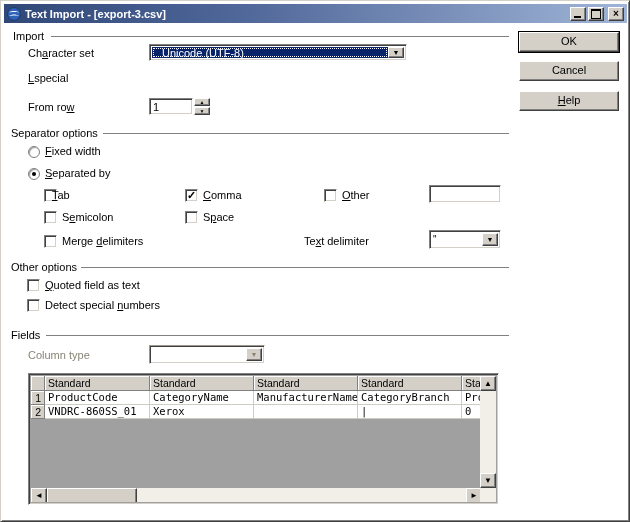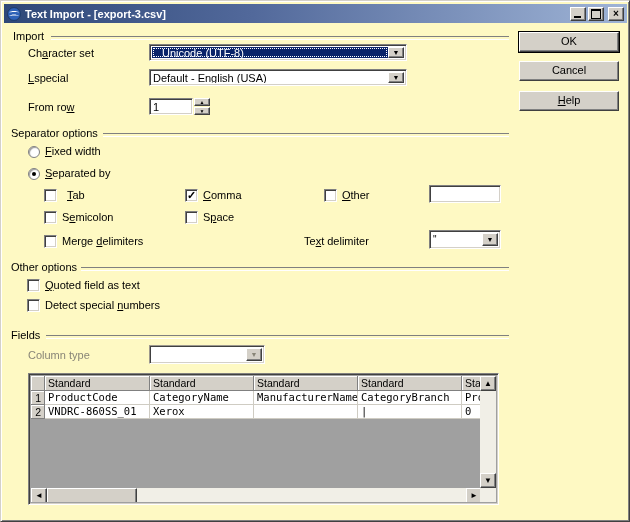--- a/index.html
+++ b/index.html
@@ -1,17 +1,17 @@
 <!DOCTYPE html>
 <html><head>
 <meta charset="utf-8">
 <style>
   html,body{margin:0;padding:0;}
   body{width:630px;height:522px;overflow:hidden;font-family:"Liberation Sans",sans-serif;font-size:11px;color:#000;background:#D4D0C8;}
-  .win{position:relative;width:630px;height:522px;box-sizing:border-box;background:#fef9c3;
+  .win{position:relative;width:630px;height:522px;box-sizing:border-box;background:#ffffff;
        border:1px solid;border-color:#D4D0C8 #404040 #404040 #D4D0C8;
        box-shadow:inset 1px 1px 0 #fff, inset -1px -1px 0 #808080;}
   
   .titlebar{position:absolute;left:3px;top:3px;width:623px;height:19px;
             background:linear-gradient(90deg,#2F4878 0%,#52699B 40%,#9FB4D6 100%);
             display:flex;align-items:center;padding:0 3px;box-sizing:border-box;}
   .title-text{color:#fff;font-weight:bold;font-size:11px;margin-left:4px;flex:1;white-space:nowrap;overflow:hidden;}
   .tb-btn{width:16px;height:14px;background:#D4D0C8;border:1px solid;border-color:#fff #404040 #404040 #fff;
           box-shadow:inset -1px -1px 0 #808080;box-sizing:border-box;position:relative;margin-left:2px;
           display:flex;align-items:center;justify-content:center;}
@@ -100,26 +100,20 @@
 
   <span class="lbl" style="left:27px;top:46px;"><span>Ch</span><span class="mn">a</span><span>racter set</span></span>
   <div class="sunken" style="left:148px;top:43px;width:258px;height:17px;">
     <span class="combo-sel">Unicode (UTF-8)</span>
     <span class="dd-btn raised">
         <span>▼</span>
       </span>
   </div>
 
   <span class="lbl" style="left:27px;top:71px;"><span></span><span class="mn">L</span><span>special</span></span>
-  <div class="sunken" style="left:148px;top:68px;width:258px;height:17px;">
-    <span class="combo-val">Default - English (USA)</span>
-    <span class="dd-btn raised">
-        <span>▼</span>
-      </span>
-  </div>
 
   <span class="lbl" style="left:27px;top:100px;"><span>From ro</span><span class="mn">w</span><span></span></span>
   <div class="sunken" style="left:148px;top:97px;width:44px;height:17px;">
     <input class="txt-in" value="1" style="">
   </div>
   <div class="spin-col" style="left:193px;top:97px;">
     <span class="spin-btn raised">
         <span>▲</span>
       </span>
     <span class="spin-btn raised" style="margin-top:1px;">
@@ -132,21 +126,21 @@
 
   <span class="radio" style="left:27px;top:145px;"></span>
   <span class="lbl" style="left:44px;top:144px;"><span></span><span class="mn">F</span><span>ixed width</span></span>
 
   <span class="radio" style="left:27px;top:167px;">
       <span class="dot"></span>
     </span>
   <span class="lbl" style="left:44px;top:166px;"><span></span><span class="mn">S</span><span>eparated by</span></span>
 
   <span class="cb" style="left:43px;top:188px;"></span>
-  <span class="lbl" style="left:66px;top:188px;"><span></span><span class="mn">T</span><span>ab</span></span>
+  <span class="lbl" style="left:51px;top:188px;"><span></span><span class="mn">T</span><span>ab</span></span>
 
   <span class="cb" style="left:184px;top:188px;">
       <span class="mark">✓</span>
     </span>
   <span class="lbl" style="left:202px;top:188px;"><span></span><span class="mn">C</span><span>omma</span></span>
 
   <span class="cb" style="left:323px;top:188px;"></span>
   <span class="lbl" style="left:341px;top:188px;"><span></span><span class="mn">O</span><span>ther</span></span>
   <div class="sunken" style="left:428px;top:184px;width:72px;height:18px;">
     <input class="txt-in" value="" style="">

